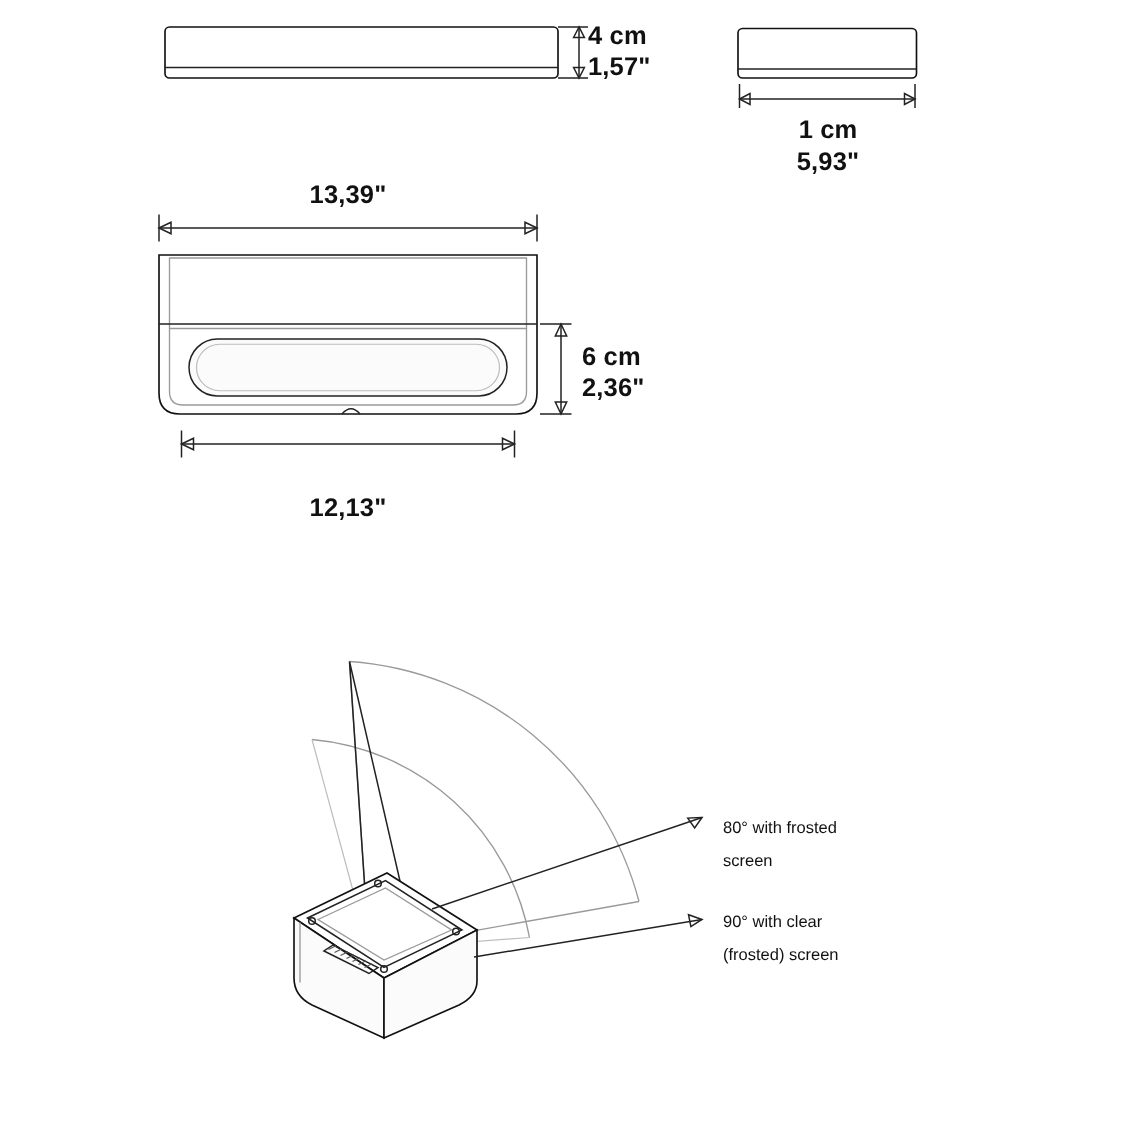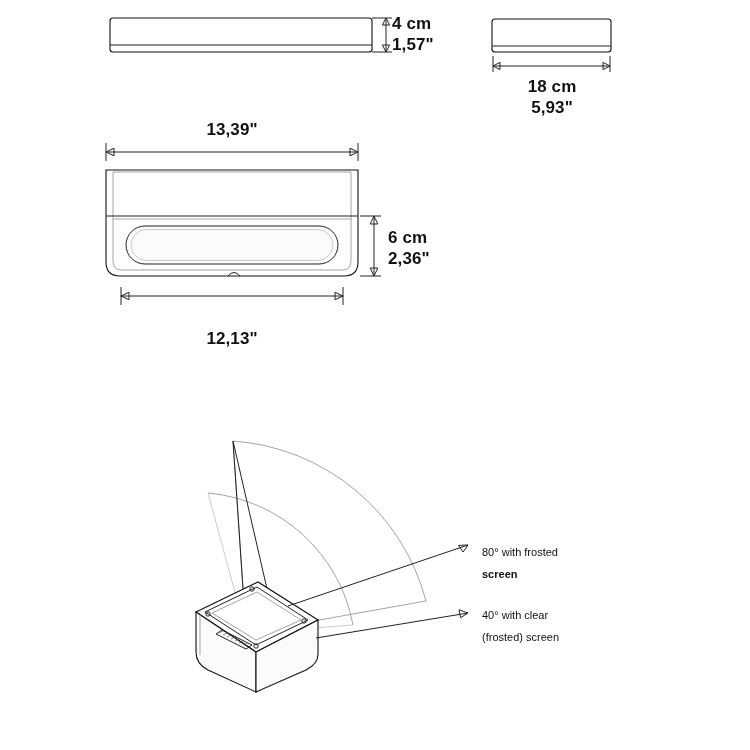--- a/index.html
+++ b/index.html
@@ -184,29 +184,29 @@
     <g>
       <path class="thin" d="M316 638 L468 613"></path>
       <path class="thin" d="M468 613 l-9 -3.2 l1.6 7.9 z" fill="#222"></path>
     </g>
 
   </svg>
 
   <div class="lbl left" style="left:392px; top:13px;">4 cm</div>
   <div class="lbl left" style="left:392px; top:34px;">1,57"</div>
 
-  <div class="lbl center" style="left:452px; top:76px; width:200px;">18 cm</div>
+  <div class="lbl center" style="left:452px; top:76px; width:200px;">1 cm</div>
   <div class="lbl center" style="left:452px; top:97px; width:200px;">5,93"</div>
 
   <div class="lbl center" style="left:132px; top:119px; width:200px;">13,39"</div>
 
   <div class="lbl left" style="left:388px; top:227px;">6 cm</div>
   <div class="lbl left" style="left:388px; top:248px;">2,36"</div>
 
   <div class="lbl center" style="left:132px; top:328px; width:200px;">12,13"</div>
 
   <div class="callout" style="left:482px; top:541px;">80° with frosted</div>
-  <div class="callout" style="left:482px; top:563px;font-weight:bold;">screen</div>
-
-  <div class="callout" style="left:482px; top:604px;">40° with clear</div>
+  <div class="callout" style="left:482px; top:563px;">screen</div>
+
+  <div class="callout" style="left:482px; top:604px;">90° with clear</div>
   <div class="callout" style="left:482px; top:626px;">(frosted) screen</div>
 
 </div>
 
 </body></html>

